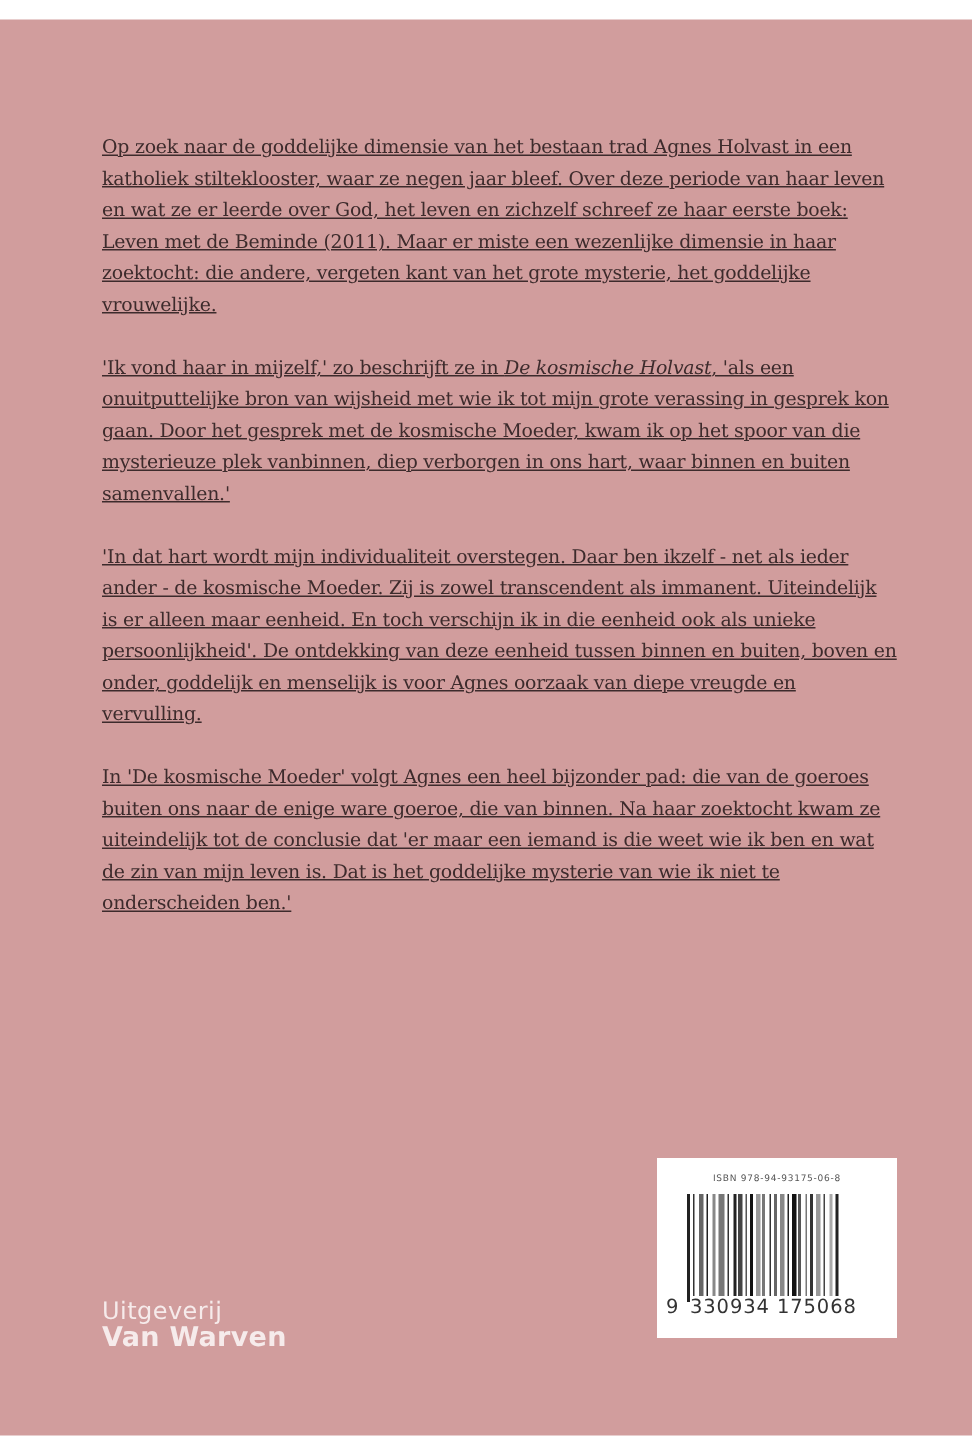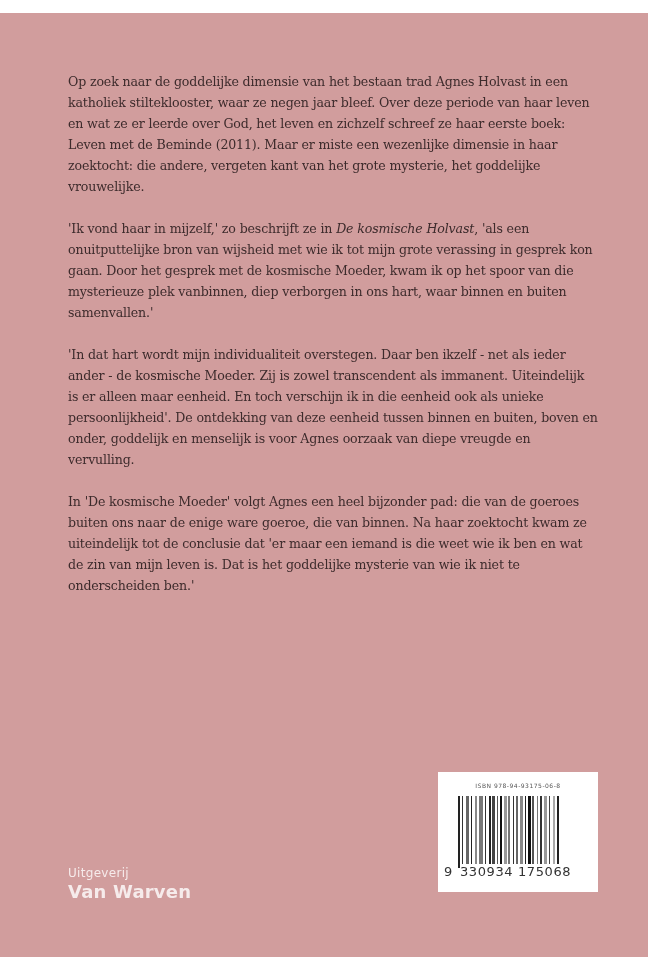--- a/index.html
+++ b/index.html
@@ -10,21 +10,21 @@
     .cover {
       position: absolute; left: 0; top: 13px; width: 648px; height: 944px;
       background: #d19d9d;
     }
     .blurb {
       position: absolute; left: 68px; top: 58px; width: 530px;
       font-family: "DejaVu Serif", "Liberation Serif", serif;
       font-size: 12.6px; line-height: 21px; color: #3d2b2c;
       letter-spacing: -0.15px;
     }
-    .blurb p { margin: 0 0 21px 0; }
+    .blurb p { margin: 16px 0 21px 0; text-decoration: underline; }
     .blurb em { font-style: italic; }
     .barcode-box {
       position: absolute; left: 438px; top: 772px; width: 160px; height: 120px;
       background: #ffffff;
     }
     .isbn-text {
       position: absolute; left: 0; top: 10px; width: 160px; text-align: center;
       font-family: "DejaVu Sans", sans-serif; font-size: 6px; color: #555;
       letter-spacing: 0.5px;
     }
@@ -39,21 +39,21 @@
     }
     .ean-digits {
       position: absolute; left: 22px; top: 92px; width: 126px;
       font-family: "DejaVu Sans", sans-serif; font-size: 13px; color: #333;
       letter-spacing: 0.6px; background: #fff;
     }
     .publisher {
       position: absolute; left: 68px; top: 855px; color: #f6ebeb;
       font-family: "DejaVu Sans", sans-serif;
     }
-    .publisher .small { font-size: 12px; line-height: 11px; letter-spacing: 0.3px; }
+    .publisher .small { font-size: 16px; line-height: 11px; letter-spacing: 0.3px; }
     .publisher .big { font-size: 18px; line-height: 26px; font-weight: bold; letter-spacing: 0.2px; }
   </style>
 </head>
 <body>
 
 <div class="cover">
 
   <div class="blurb">
     <p>Op zoek naar de goddelijke dimensie van het bestaan trad Agnes Holvast in een katholiek stilteklooster, waar ze negen jaar bleef. Over deze periode van haar leven en wat ze er leerde over God, het leven en zichzelf schreef ze haar eerste boek: Leven met de Beminde (2011). Maar er miste een wezenlijke dimensie in haar zoektocht: die andere, vergeten kant van het grote mysterie, het goddelijke vrouwelijke.</p>
     <p><span>'Ik vond haar in mijzelf,' zo beschrijft ze in </span><em>De kosmische Holvast</em><span>, 'als een onuitputtelijke bron van wijsheid met wie ik tot mijn grote verassing in gesprek kon gaan. Door het gesprek met de kosmische Moeder, kwam ik op het spoor van die mysterieuze plek vanbinnen, diep verborgen in ons hart, waar binnen en buiten samenvallen.'</span></p>

